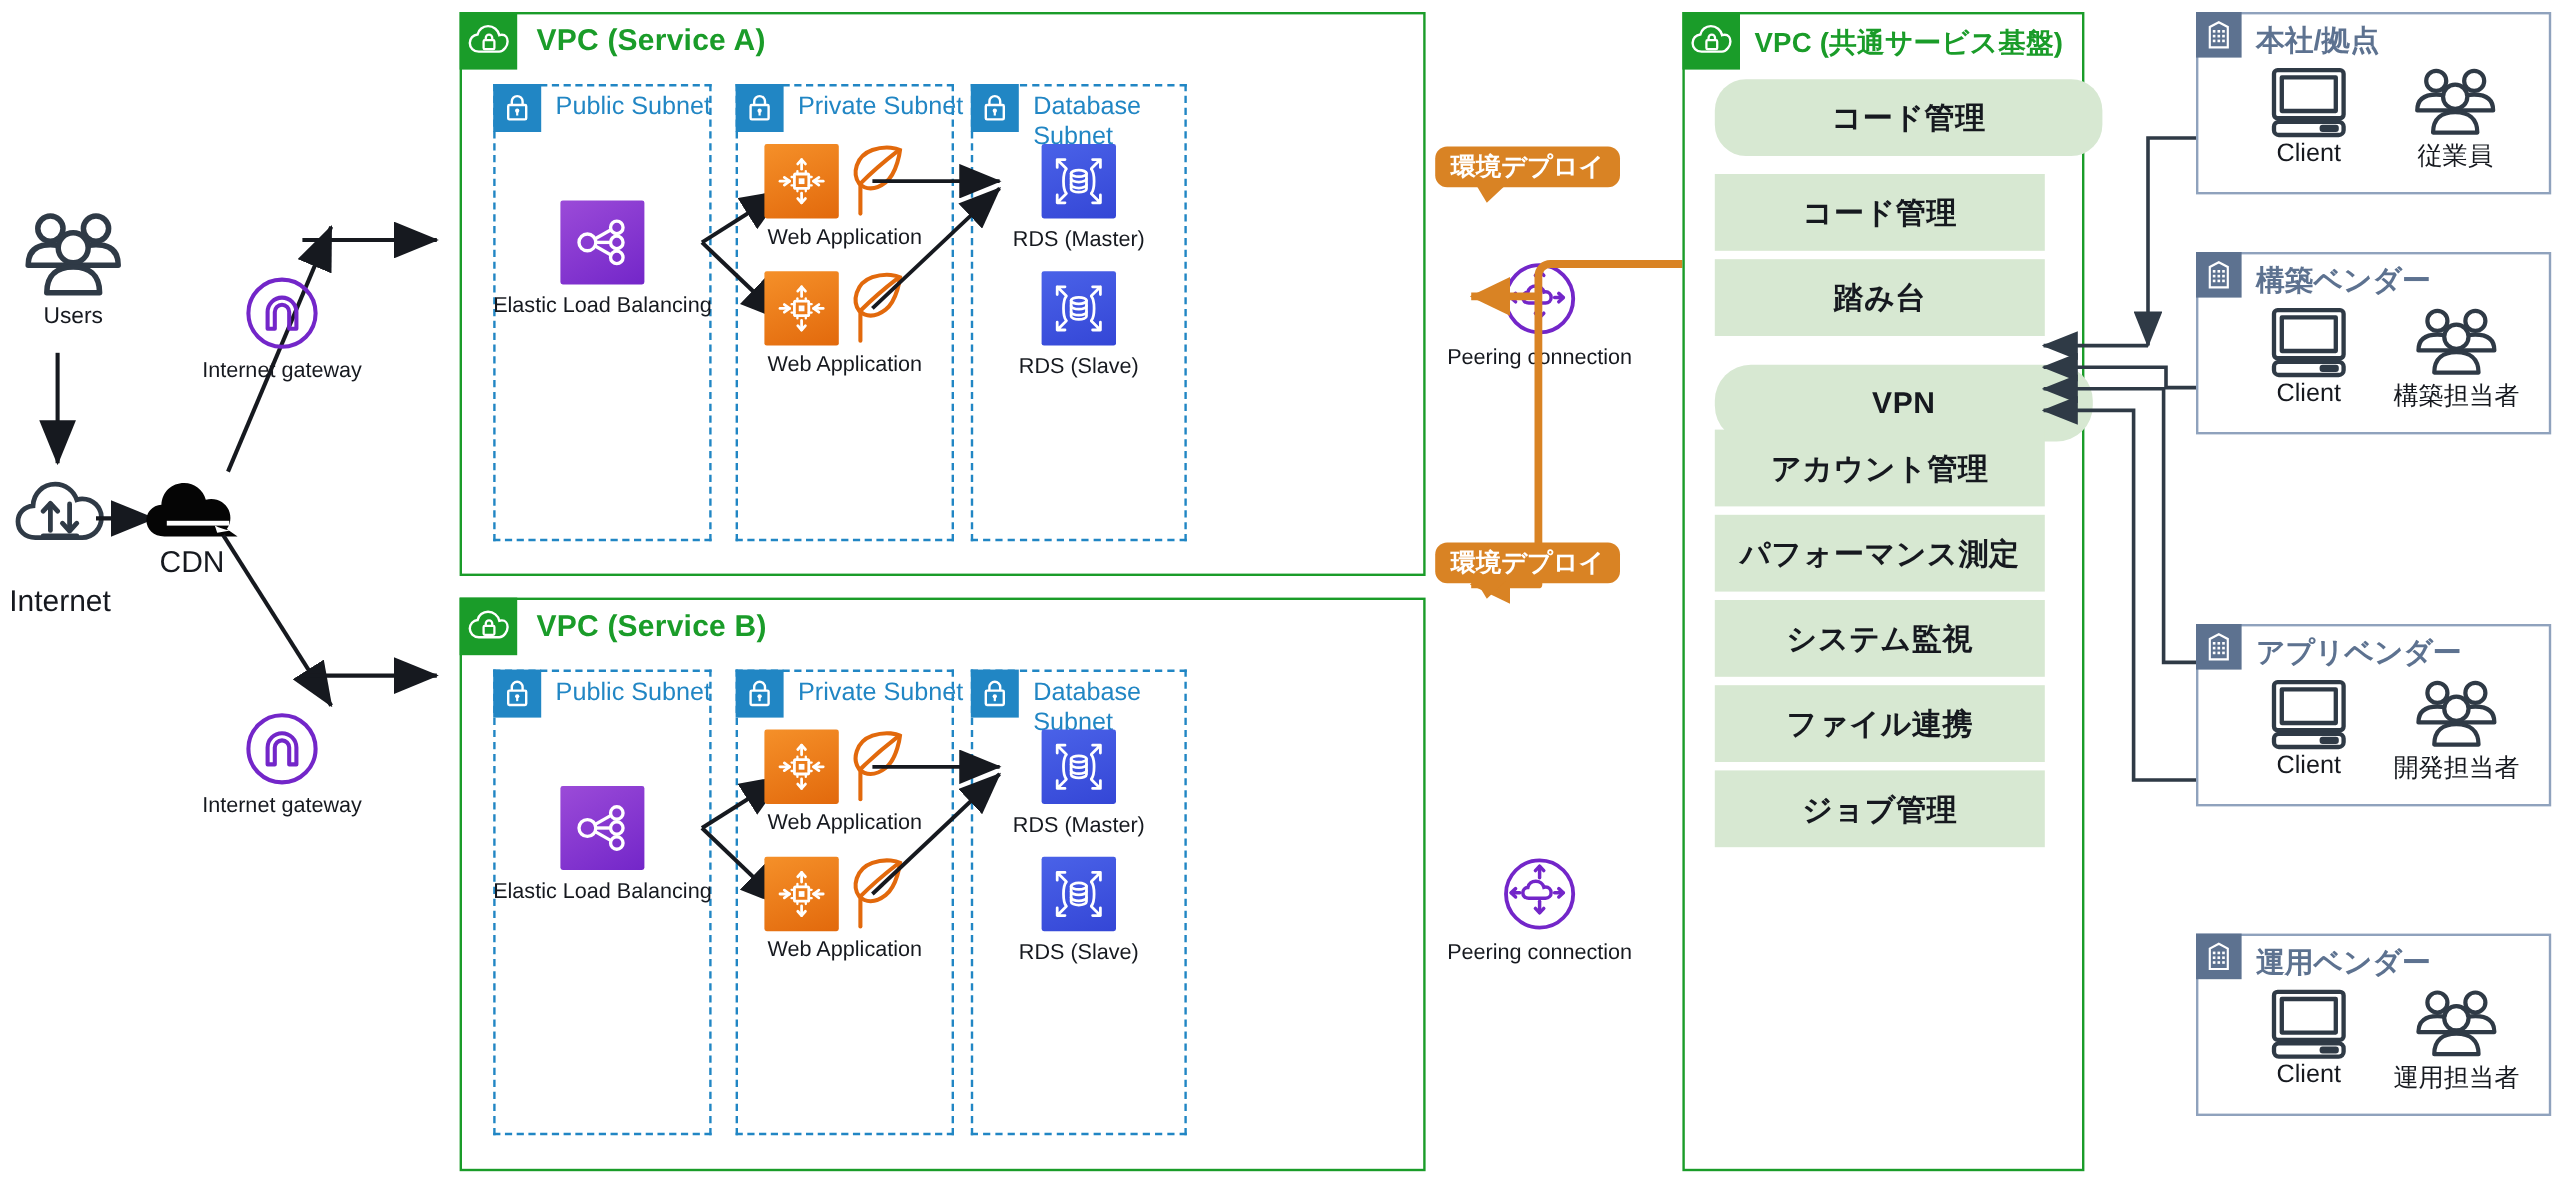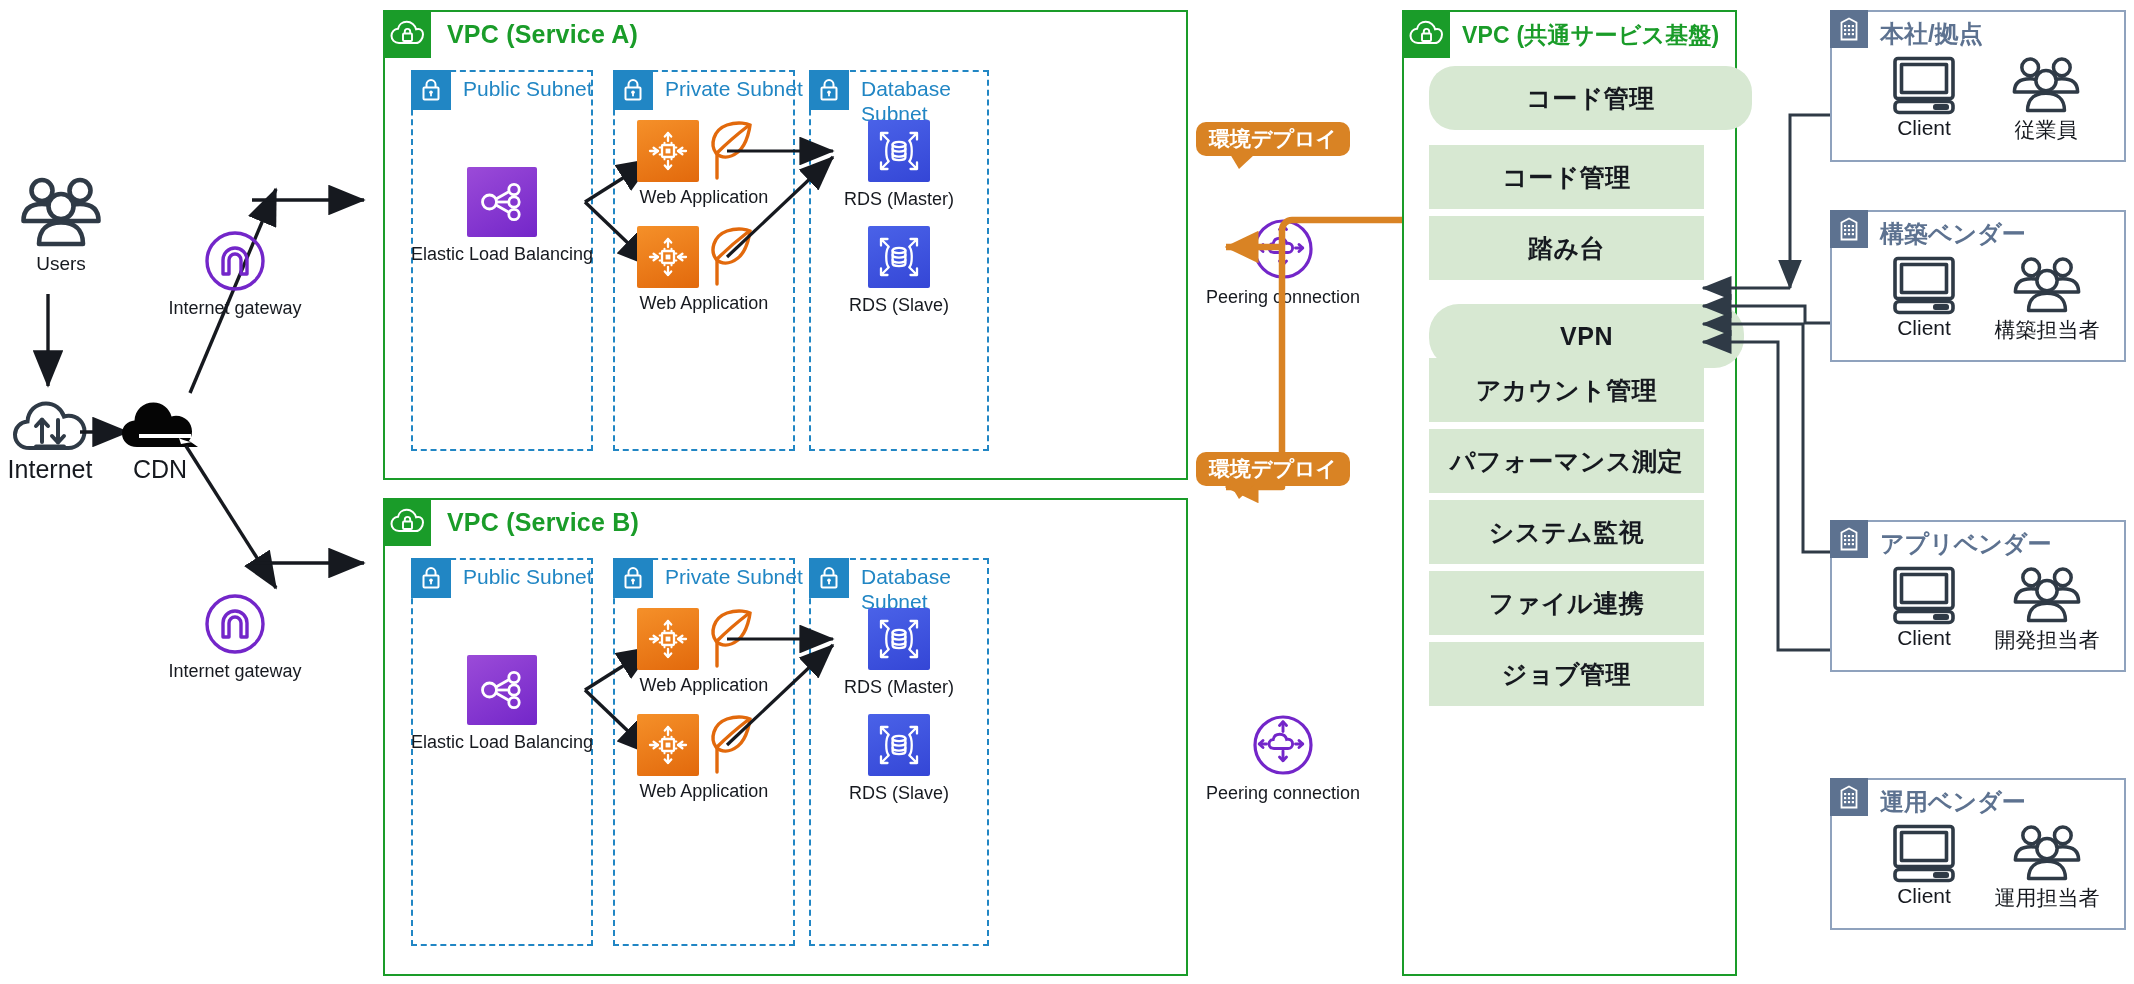--- a/index.html
+++ b/index.html
@@ -79,21 +79,21 @@
       <path d="M21 68 C21 52.5 30.5 46.5 43 46.5 C55.5 46.5 65 52.5 65 68 Z" fill="#fff"></path>
     </g>
   </svg>
   <div class="cap" style="font-size:19px;margin-top:4px;">Users</div>
 </div>
 
 <svg class="abs" style="left:20px;top:290px;width:80px;height:110px;">
   <line x1="28" y1="4" x2="28" y2="96" stroke="#16191f" stroke-width="3.4" marker-end="url(#ah)"></line>
 </svg>
 
-<div class="abs col" style="left:0px;top:398px;width:100px;">
+<div class="abs col" style="left:0px;top:398px;width:100px;gap:32px;">
   <svg width="76" height="56" viewBox="0 0 76 56">
     <path d="M17.5 50 C8.5 50 3 44 3 36.5 C3 29.5 8.5 24 15.5 23.5 C16 13 24 5.5 34 5.5 C42.5 5.5 49.5 11 52 18.5 C53.5 18 55 17.7 56.5 17.7 C65.5 17.7 72.5 24.5 72.5 33.5 C72.5 42.5 65.5 50 56.5 50 Z" fill="none" stroke="#2f3a46" stroke-width="4"></path>
     <g stroke="#2f3a46" stroke-width="4" fill="none" stroke-linecap="round" stroke-linejoin="round">
       <line x1="30" y1="44" x2="30" y2="22"></line>
         <path d="M24 28 L30 21.5 L36 28"></path>
       <line x1="46" y1="22" x2="46" y2="44"></line>
         <path d="M40 38 L46 44.5 L52 38"></path>
       <line x1="24" y1="48.5" x2="52" y2="48.5"></line>
     </g>
   </svg>

